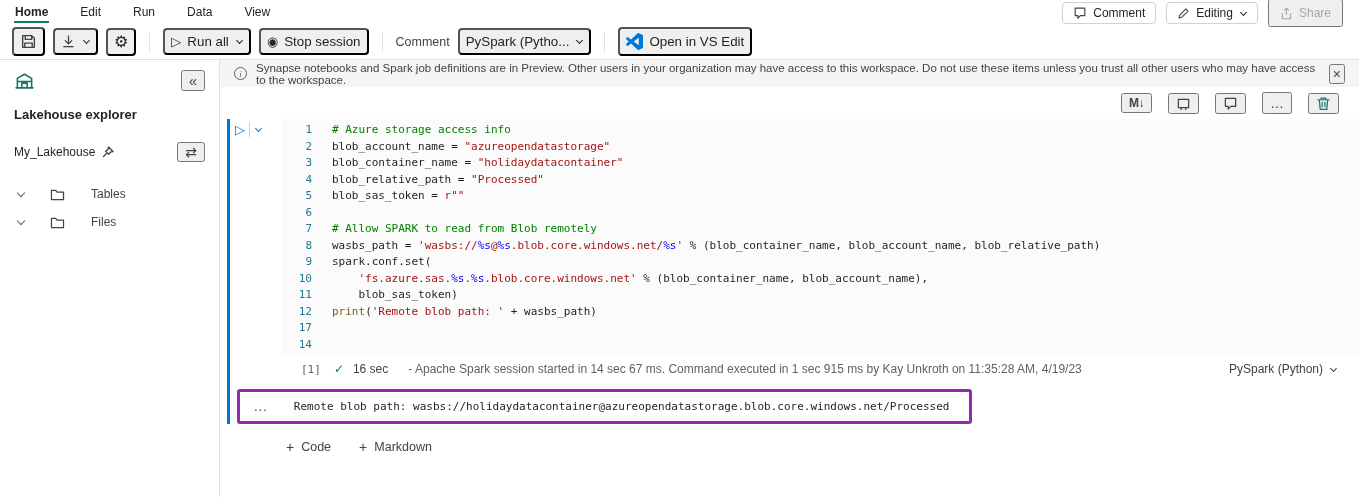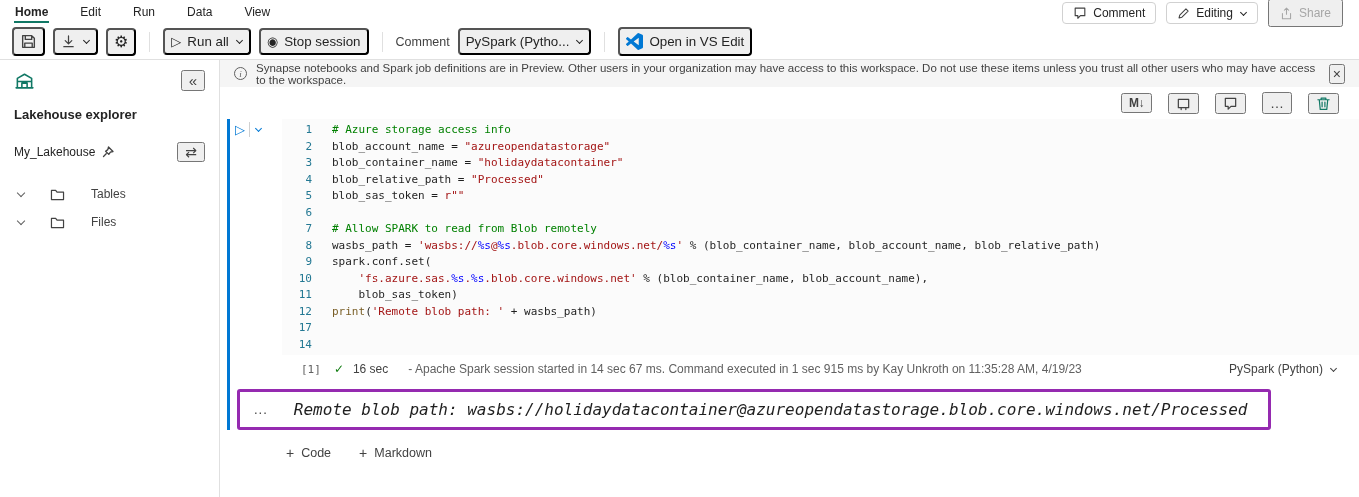--- a/index.html
+++ b/index.html
@@ -79,21 +79,21 @@
   .tok-func{color:#795e26}
 
   .status-row{display:flex;align-items:center;font-size:12px;color:var(--txt3);margin-top:7px;}
   .status-idx{font-family:"DejaVu Sans Mono",monospace;font-size:11px;margin-left:66px;color:#616161;}
   .status-check{color:var(--check-green);margin:0 9px 0 13px;font-family:"DejaVu Sans",sans-serif;}
   .status-duration{color:var(--txt2);margin-right:20px;}
   .status-kernel{margin-left:auto;padding-right:22px;color:var(--txt2);display:inline-flex;align-items:center;gap:6px;}
 
   .output-box{display:inline-flex;align-items:center;gap:26px;margin:13px 0 0 2px;border:3px solid var(--output-purple);border-radius:3px;padding:8px 20px 8px 14px;background:#fff;}
   .output-ellipsis{color:var(--txt2);font-size:13px;letter-spacing:1px;line-height:0.6;}
-  .output-text{font-family:"DejaVu Sans Mono",monospace;font-size:16px;color:#1f1f1f;white-space:pre;font-style:italic;}
+  .output-text{font-family:"DejaVu Sans Mono",monospace;font-size:11px;color:#1f1f1f;white-space:pre;}
 
   .add-row{display:flex;gap:28px;margin:16px 0 0 66px;font-size:12.5px;color:var(--txt2);}
   .add-btn{display:inline-flex;align-items:center;gap:7px;}
   .plus{font-size:14px;line-height:1;color:var(--txt2);}
 
   .icon-stroke{stroke:#424242;fill:none;stroke-width:1.3;stroke-linecap:round;stroke-linejoin:round;}
   .icon-teal{stroke:var(--teal);}
   .icon-gray{stroke:#a6a6a6;}
 </style>
 </head>

